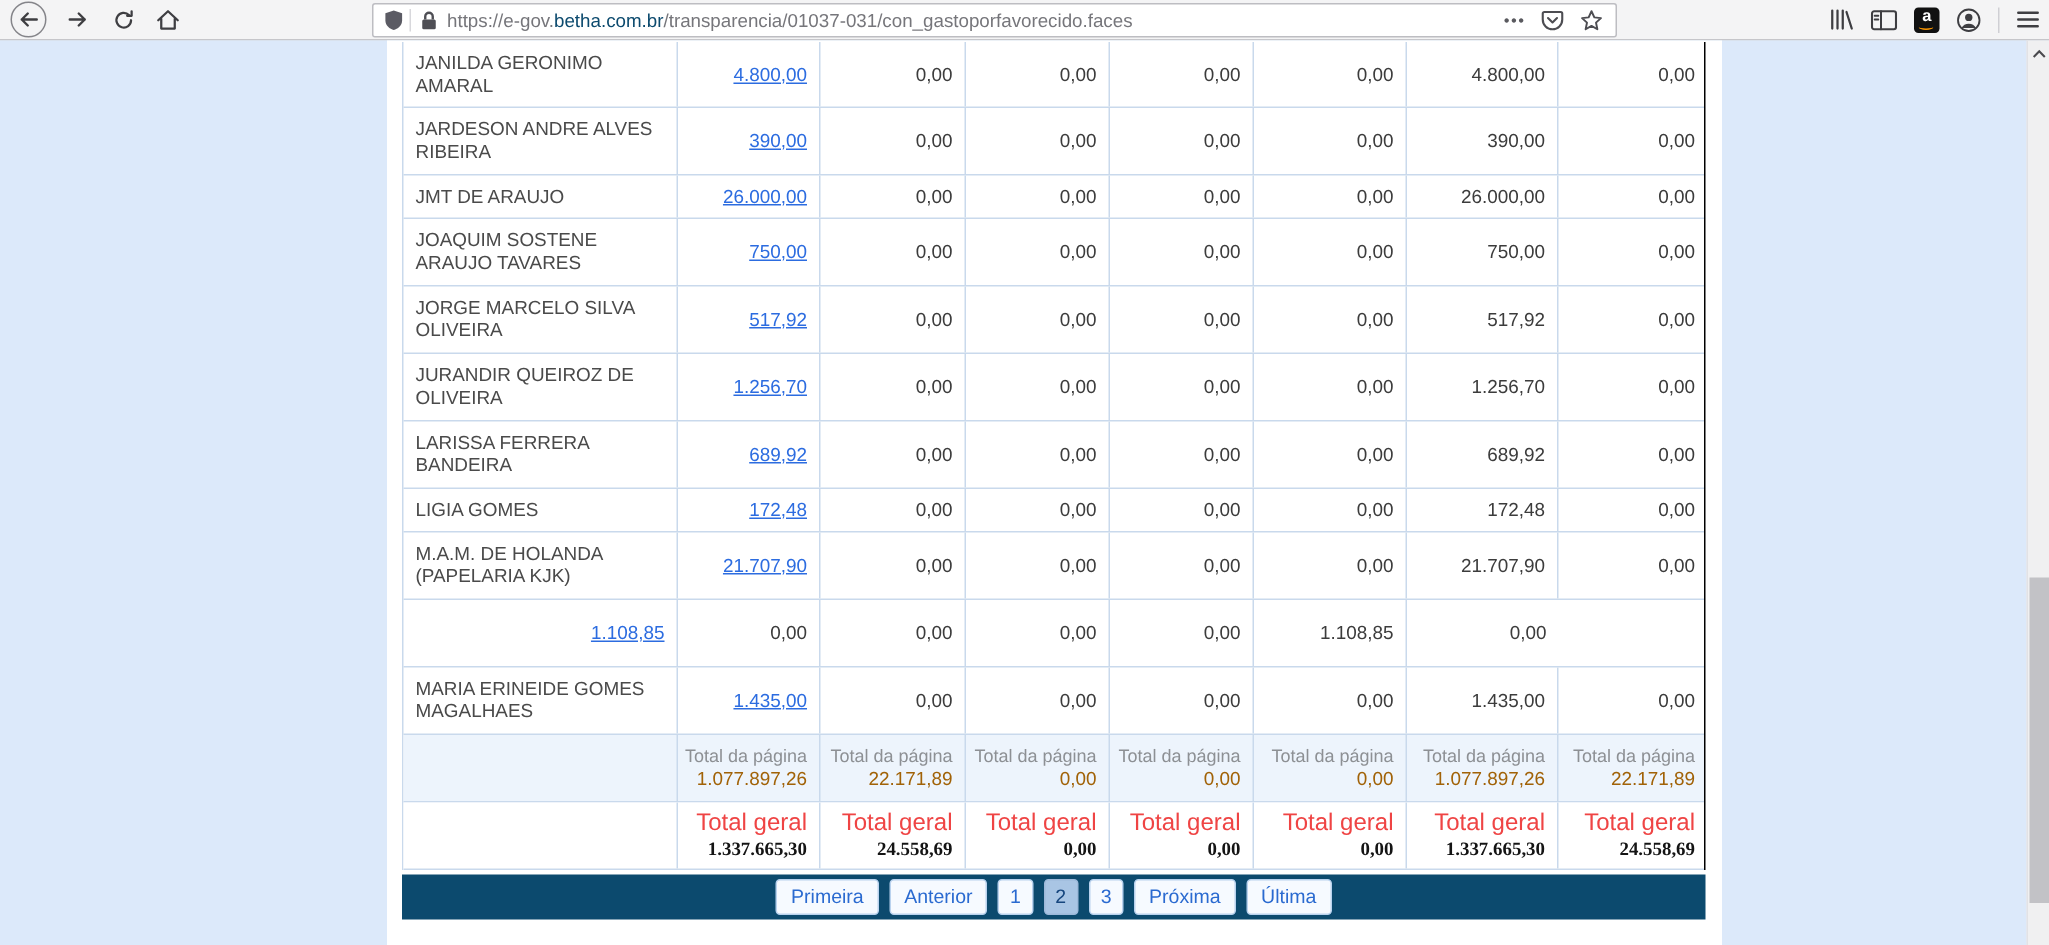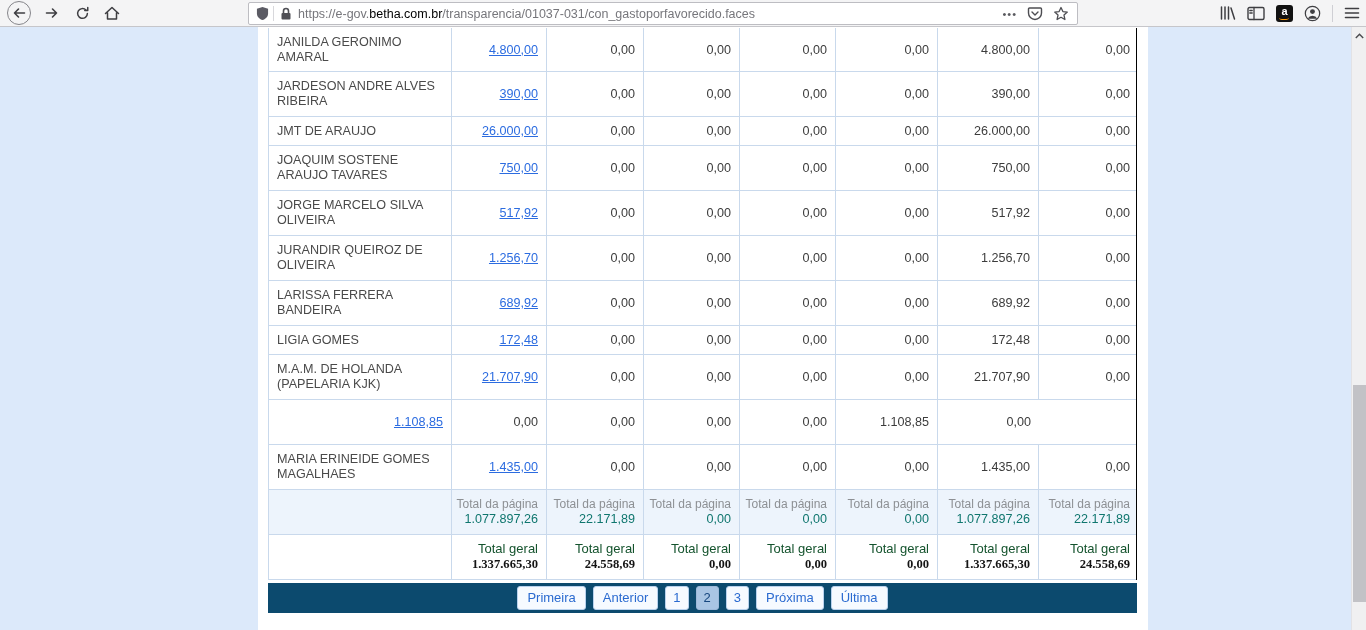--- a/index.html
+++ b/index.html
@@ -24,21 +24,21 @@
     display:flex; align-items:center; justify-content:center; margin-left:7px; margin-right:6px;
     background:#f4f4f5;
   }
   .urlbar {
     position:absolute; left:248px; top:2px; width:830px; height:23px;
     background:#ffffff; border:1px solid #bdbdc2; border-radius:2px;
     display:flex; align-items:center; font-size:12.5px; color:#76767b;
   }
   .urlbar .sepline { width:1px; height:15px; background:#d8d8dc; margin:0 6px 0 4px; }
   .url-text { flex:1 1 auto; white-space:nowrap; overflow:hidden; }
-  .url-domain { color:#000000; }
+  .url-domain { color:#0c4a6e; }
   .urlbar-right { display:flex; align-items:center; gap:10px; padding-right:8px; color:#4d4d52; }
   .dots { font-size:11px; letter-spacing:1px; color:#5a5a5f; cursor:pointer; }
   .chrome-right {
     position:absolute; right:6px; top:0; height:26px;
     display:flex; align-items:center; gap:11px;
   }
   .toolicon { display:flex; align-items:center; justify-content:center; cursor:pointer; }
   .amazon-badge {
     width:17px; height:17px; background:#111; border-radius:3px; position:relative;
     display:flex; align-items:center; justify-content:center; cursor:pointer;
@@ -62,23 +62,23 @@
   .h2 { height:45px; } .h1 { height:29px; } .hf { height:44px; }
   .cell { display:flex; align-items:center; border-right:1px solid #c9d9ec; overflow:hidden; }
   .cell:last-child { border-right:none; }
   .cname { justify-content:flex-start; padding:2px 6px 2px 8px; color:#4a4a4a; line-height:1.18; }
   .cnum  { justify-content:flex-end; padding-right:8px; }
   .cnum a { color:#2c6ce0; text-decoration:underline; cursor:pointer; }
   
   .ctotal { flex-direction:column; justify-content:center; align-items:flex-end; padding-right:8px; line-height:1.25; }
   .rowpage { background:#edf4fc; }
   .rowpage .tlabel { color:#8d9094; font-size:12px; }
-  .rowpage .tval { color:#0f766e; }
+  .rowpage .tval { color:#a16207; }
   .rowgrand { background:#ffffff; }
-  .rowgrand .tlabel { color:#14532d; font-size:13px; }
+  .rowgrand .tlabel { color:#ef4444; font-size:16px; }
   .rowgrand .tval { color:#141414; font-weight:bold;font-family:Liberation Serif, serif; }
   
   .pagbar {
     position:absolute; left:10px; top:556px; width:869px; height:30px;
     background:#0c4a6e; display:flex; align-items:center; justify-content:center; gap:7px;
   }
   .pgbtn {
     padding:4px 9px; background:#f6faff; border:1px solid #b9d2ee; border-radius:3px;
     color:#2a6ad0; font-size:13px; cursor:pointer; line-height:1.1;
   }

